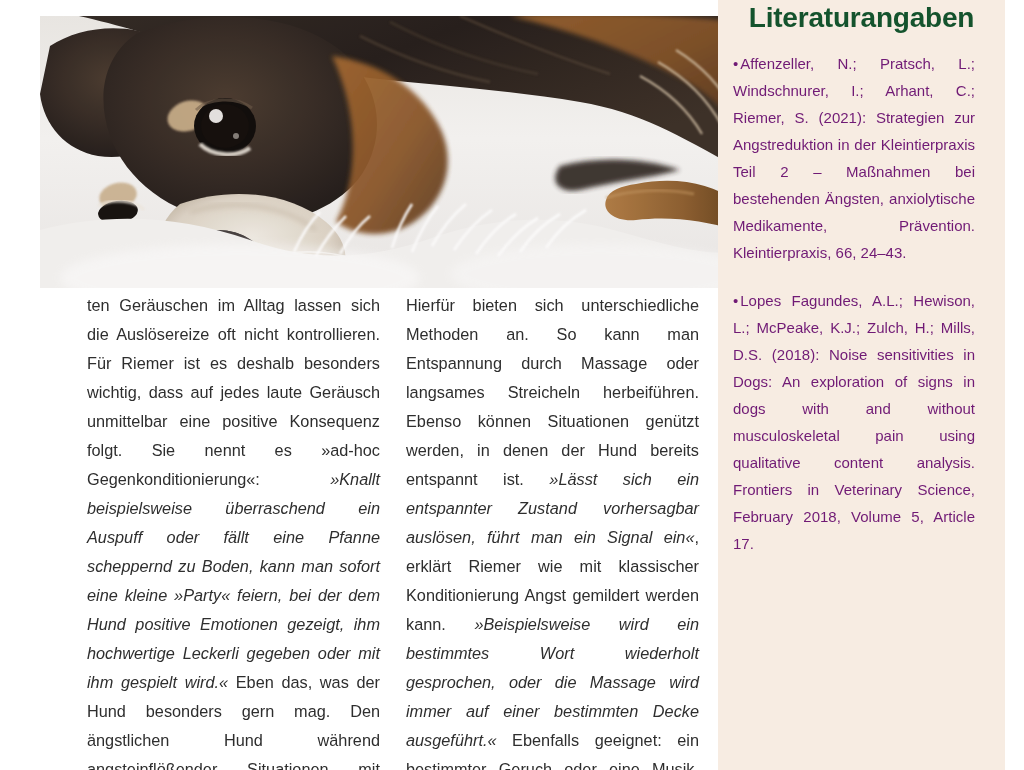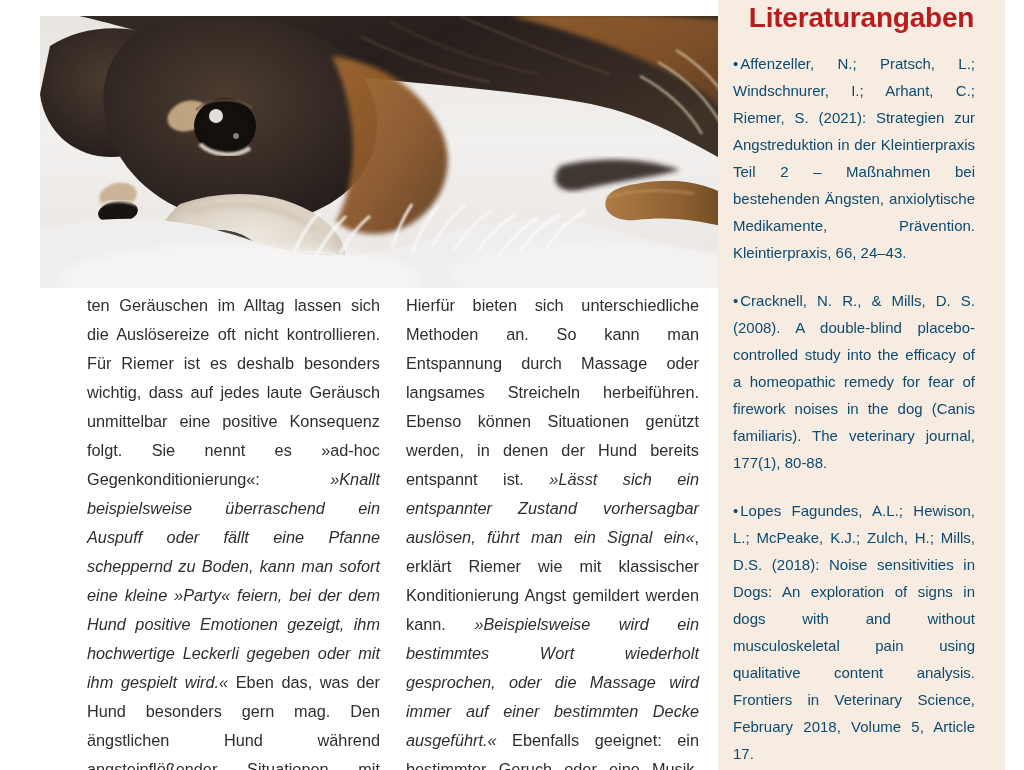--- a/index.html
+++ b/index.html
@@ -51,35 +51,35 @@
     left: 718px;
     top: 0;
     width: 287px;
     height: 770px;
     background: #f7ece2;
   }
   #sidebar-title {
     margin: 0;
     padding: 0 0 2px 0;
     text-align: center;
-    color: #b91c1c;
+    color: #14532d;
     font-size: 28px;
     font-weight: bold;
     letter-spacing: -0.2px;
     line-height: 34px;
     padding-top: 1px;
   }
   #refs {
     padding: 0 14px 0 15px;
     margin-top: 13px;
   }
   .ref {
     font-size: 15px;
     line-height: 27px;
-    color: #0c4a6e;
+    color: #701a75;
     text-align: justify;
     text-justify: inter-word;
     margin: 0 16px 21px 0;
     hyphens: manual;
   }
   .ref:last-child { margin-bottom: 0; }
   .ref .bullet { padding-right: 2px; }
 </style>
 </head>
 <body>
@@ -224,17 +224,16 @@
 </div>
 
 <div class="col" id="col-mid">
   <p><span>Hierfür bieten sich unterschiedliche Methoden an. So kann man Entspannung durch Massage oder langsames Streicheln herbeiführen. Ebenso können Situationen genützt werden, in denen der Hund bereits entspannt ist. </span><i>»Lässt sich ein entspannter Zustand vorhersagbar auslösen, führt man ein Signal ein«</i><span>, erklärt Riemer wie mit klassischer Konditionierung Angst gemildert werden kann. </span><i>»Beispielsweise wird ein bestimmtes Wort wiederholt gesprochen, oder die Massage wird immer auf einer bestimmten Decke ausgeführt.«</i><span> Ebenfalls geeignet: ein bestimmter Geruch oder eine Musik. Auch diese können mit dem Gefühl der Entspannung verknüpft werden. </span></p>
 </div>
 
 <aside id="sidebar">
   <h2 id="sidebar-title">Literaturangaben</h2>
   <div id="refs">
     <p class="ref"><span class="bullet">•</span><span>Affenzeller, N.; Pratsch, L.; Windschnurer, I.; Arhant, C.; Riemer, S. (2021): Strategien zur Angstreduktion in der Kleintierpraxis Teil 2 – Maßnahmen bei bestehenden Ängsten, anxiolytische Medikamente, Prävention. Kleintierpraxis, 66, 24–43.</span></p>
-    <p class="ref"><span class="bullet">•</span><span>Cracknell, N. R., &amp; Mills, D. S. (2008). A double-blind placebo-controlled study into the efficacy of a homeopathic remedy for fear of firework noises in the dog (Canis familiaris). The veterinary journal, 177(1), 80-88.</span></p>
     <p class="ref"><span class="bullet">•</span><span>Lopes Fagundes, A.L.; Hewison, L.; McPeake, K.J.; Zulch, H.; Mills, D.S. (2018): Noise sensitivities in Dogs: An exploration of signs in dogs with and without musculoskeletal pain using qualitative content analysis. Frontiers in Veterinary Science, February 2018, Volume 5, Article 17.</span></p>
 
   </div>
 </aside>
 
 </body></html>

